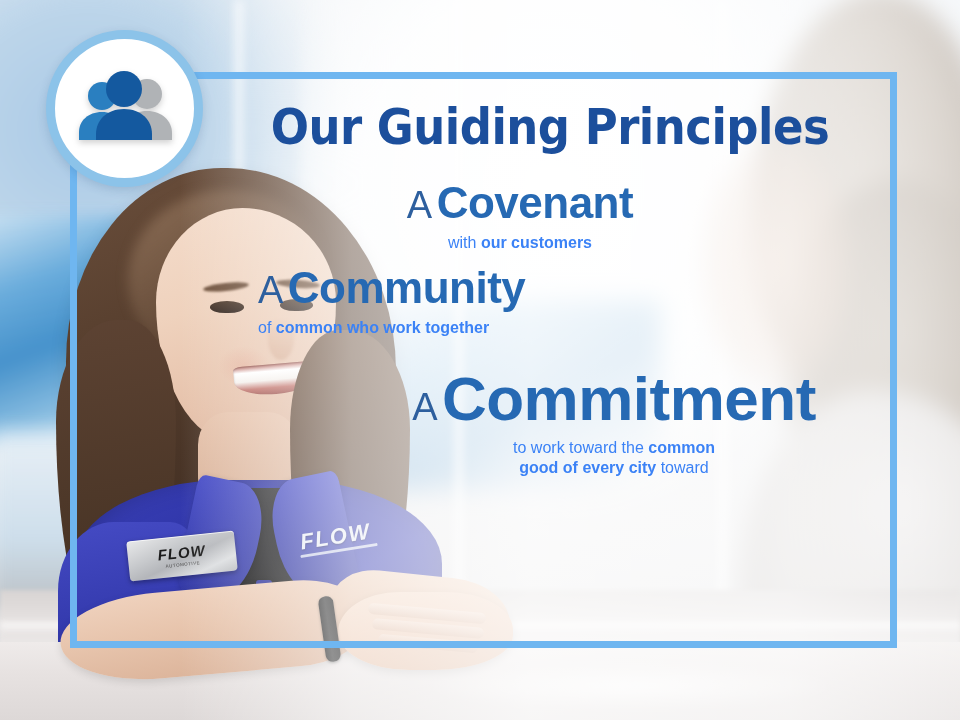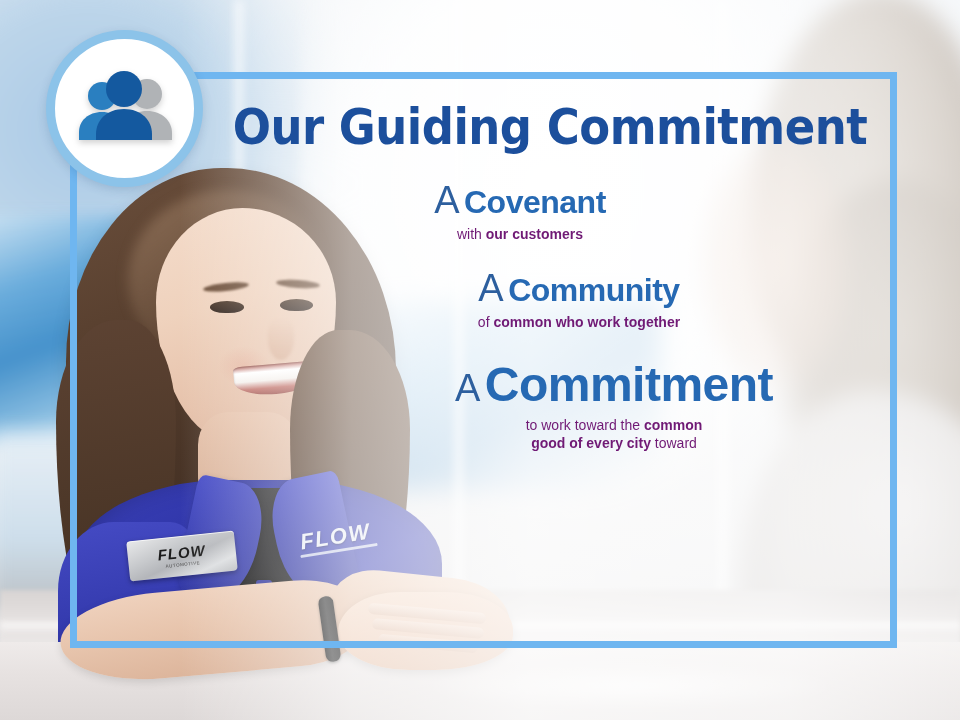--- a/index.html
+++ b/index.html
@@ -192,29 +192,29 @@
 
   
   .copy{ position:absolute; left:200px; top:74px; width:700px; height:570px;}
 
   .title{ text-align:center; font-size:50px; font-weight:bold; color:#1c4f9c;
     letter-spacing:-.5px; line-height:1; margin-top:28px;
     font-family:"DejaVu Sans", sans-serif; font-stretch:condensed;}
 
   .block{ margin-top:22px; }
   .block.b1{ text-align:center; margin-top:28px; padding-right:60px;}
-  .block.b2{ text-align:center; margin-top:24px; padding-left:58px;}
+  .block.b2{ text-align:left; margin-top:12px; padding-left:58px;}
   .block.b3{ text-align:center; margin-top:28px; padding-left:128px;}
 
   .head{ line-height:1.06; color:#2c6cb4; white-space:nowrap;}
   .head .art{ font-size:38px; font-weight:400; color:#2d5f9e;}
-  .head .word{ font-size:32px; font-weight:bold; color:#2669b3; letter-spacing:-.5px;}
-  .block.b3 .head .word{ font-size:48px;}
-
-  .sub{ font-size:14px; color:#701a75; line-height:1.28; margin-top:6px; font-weight:400;}
+  .head .word{ font-size:44px; font-weight:bold; color:#2669b3; letter-spacing:-.5px;}
+  .block.b3 .head .word{ font-size:62px;}
+
+  .sub{ font-size:16px; color:#3b82f6; line-height:1.28; margin-top:6px; font-weight:400;}
   .sub b{ font-weight:bold;}
 </style>
 </head>
 <body>
 
 <div class="stage">
 
   <div class="photo">
     <div class="bg-base"></div>
     <div class="bg-blueleft"></div>
@@ -295,21 +295,21 @@
       <circle cx="29" cy="25" r="14" fill="#2a7fc0"></circle>
       <path d="M29 41c-14 0-23 9-23 20v8h46v-8c0-11-9-20-23-20z" fill="#2a7fc0"></path>
 
       <circle cx="51" cy="18" r="18" fill="#14599f"></circle>
       <path d="M51 38c-17 0-28 11-28 25v6h56v-6c0-14-11-25-28-25z" fill="#14599f"></path>
     </svg>
   </div>
 
   <div class="copy">
 
-    <div class="title">Our Guiding Commitment</div>
+    <div class="title">Our Guiding Principles</div>
 
     <div class="block b1">
       <div class="head">
         <span class="art">A</span>
         <span class="word">Covenant</span>
       </div>
       <div class="sub">
           <div><span>with </span><b>our customers</b></div>
         </div>
     </div>

